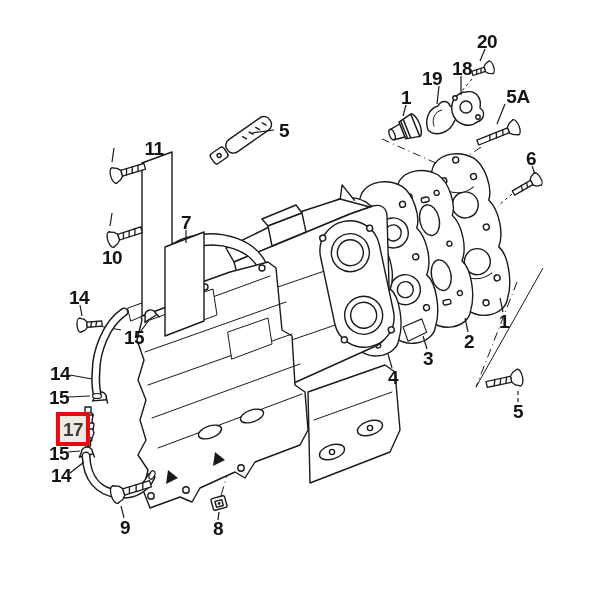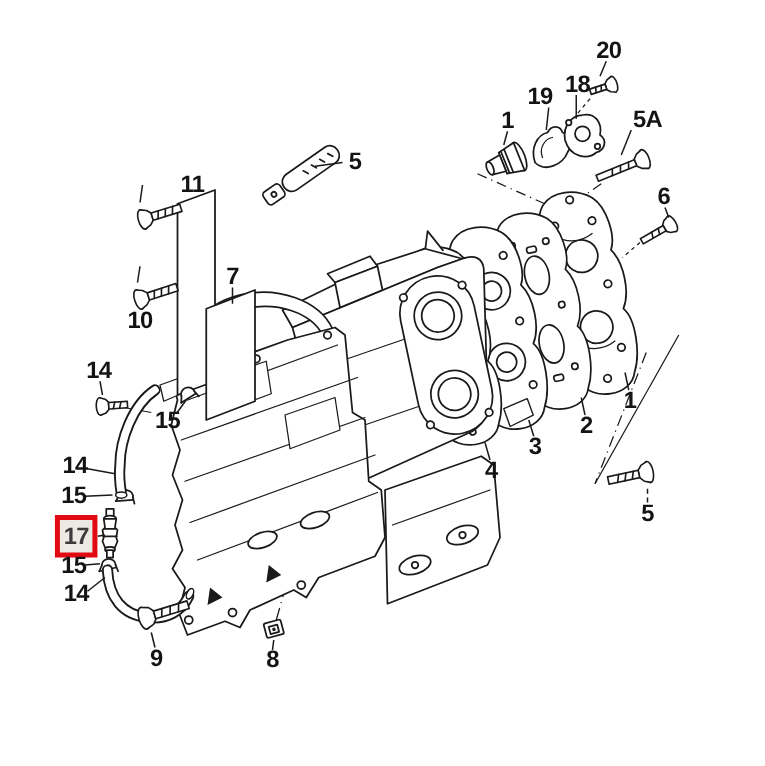--- a/index.html
+++ b/index.html
@@ -12,20 +12,21 @@
   .callout{
     position:absolute;transform:translate(-50%,-50%);
     font-family:"Liberation Sans", sans-serif;
     font-weight:bold;font-size:19px;line-height:1;color:#141414;
     letter-spacing:-0.5px;white-space:nowrap;cursor:default;
   }
   .callout.highlighted{
     padding:4px 3px 3px 3px;
     border-style:solid;border-width:4px;
     color:#3c3c3c;
+    margin-left:12px;
   }
 </style>
 </head>
 <body>
 
 <div class="stage">
 
 <svg id="diagram-svg" width="612" height="613" viewBox="0 0 612 613">
 
   <g stroke="#1a1a1a" stroke-width="1" fill="none">

